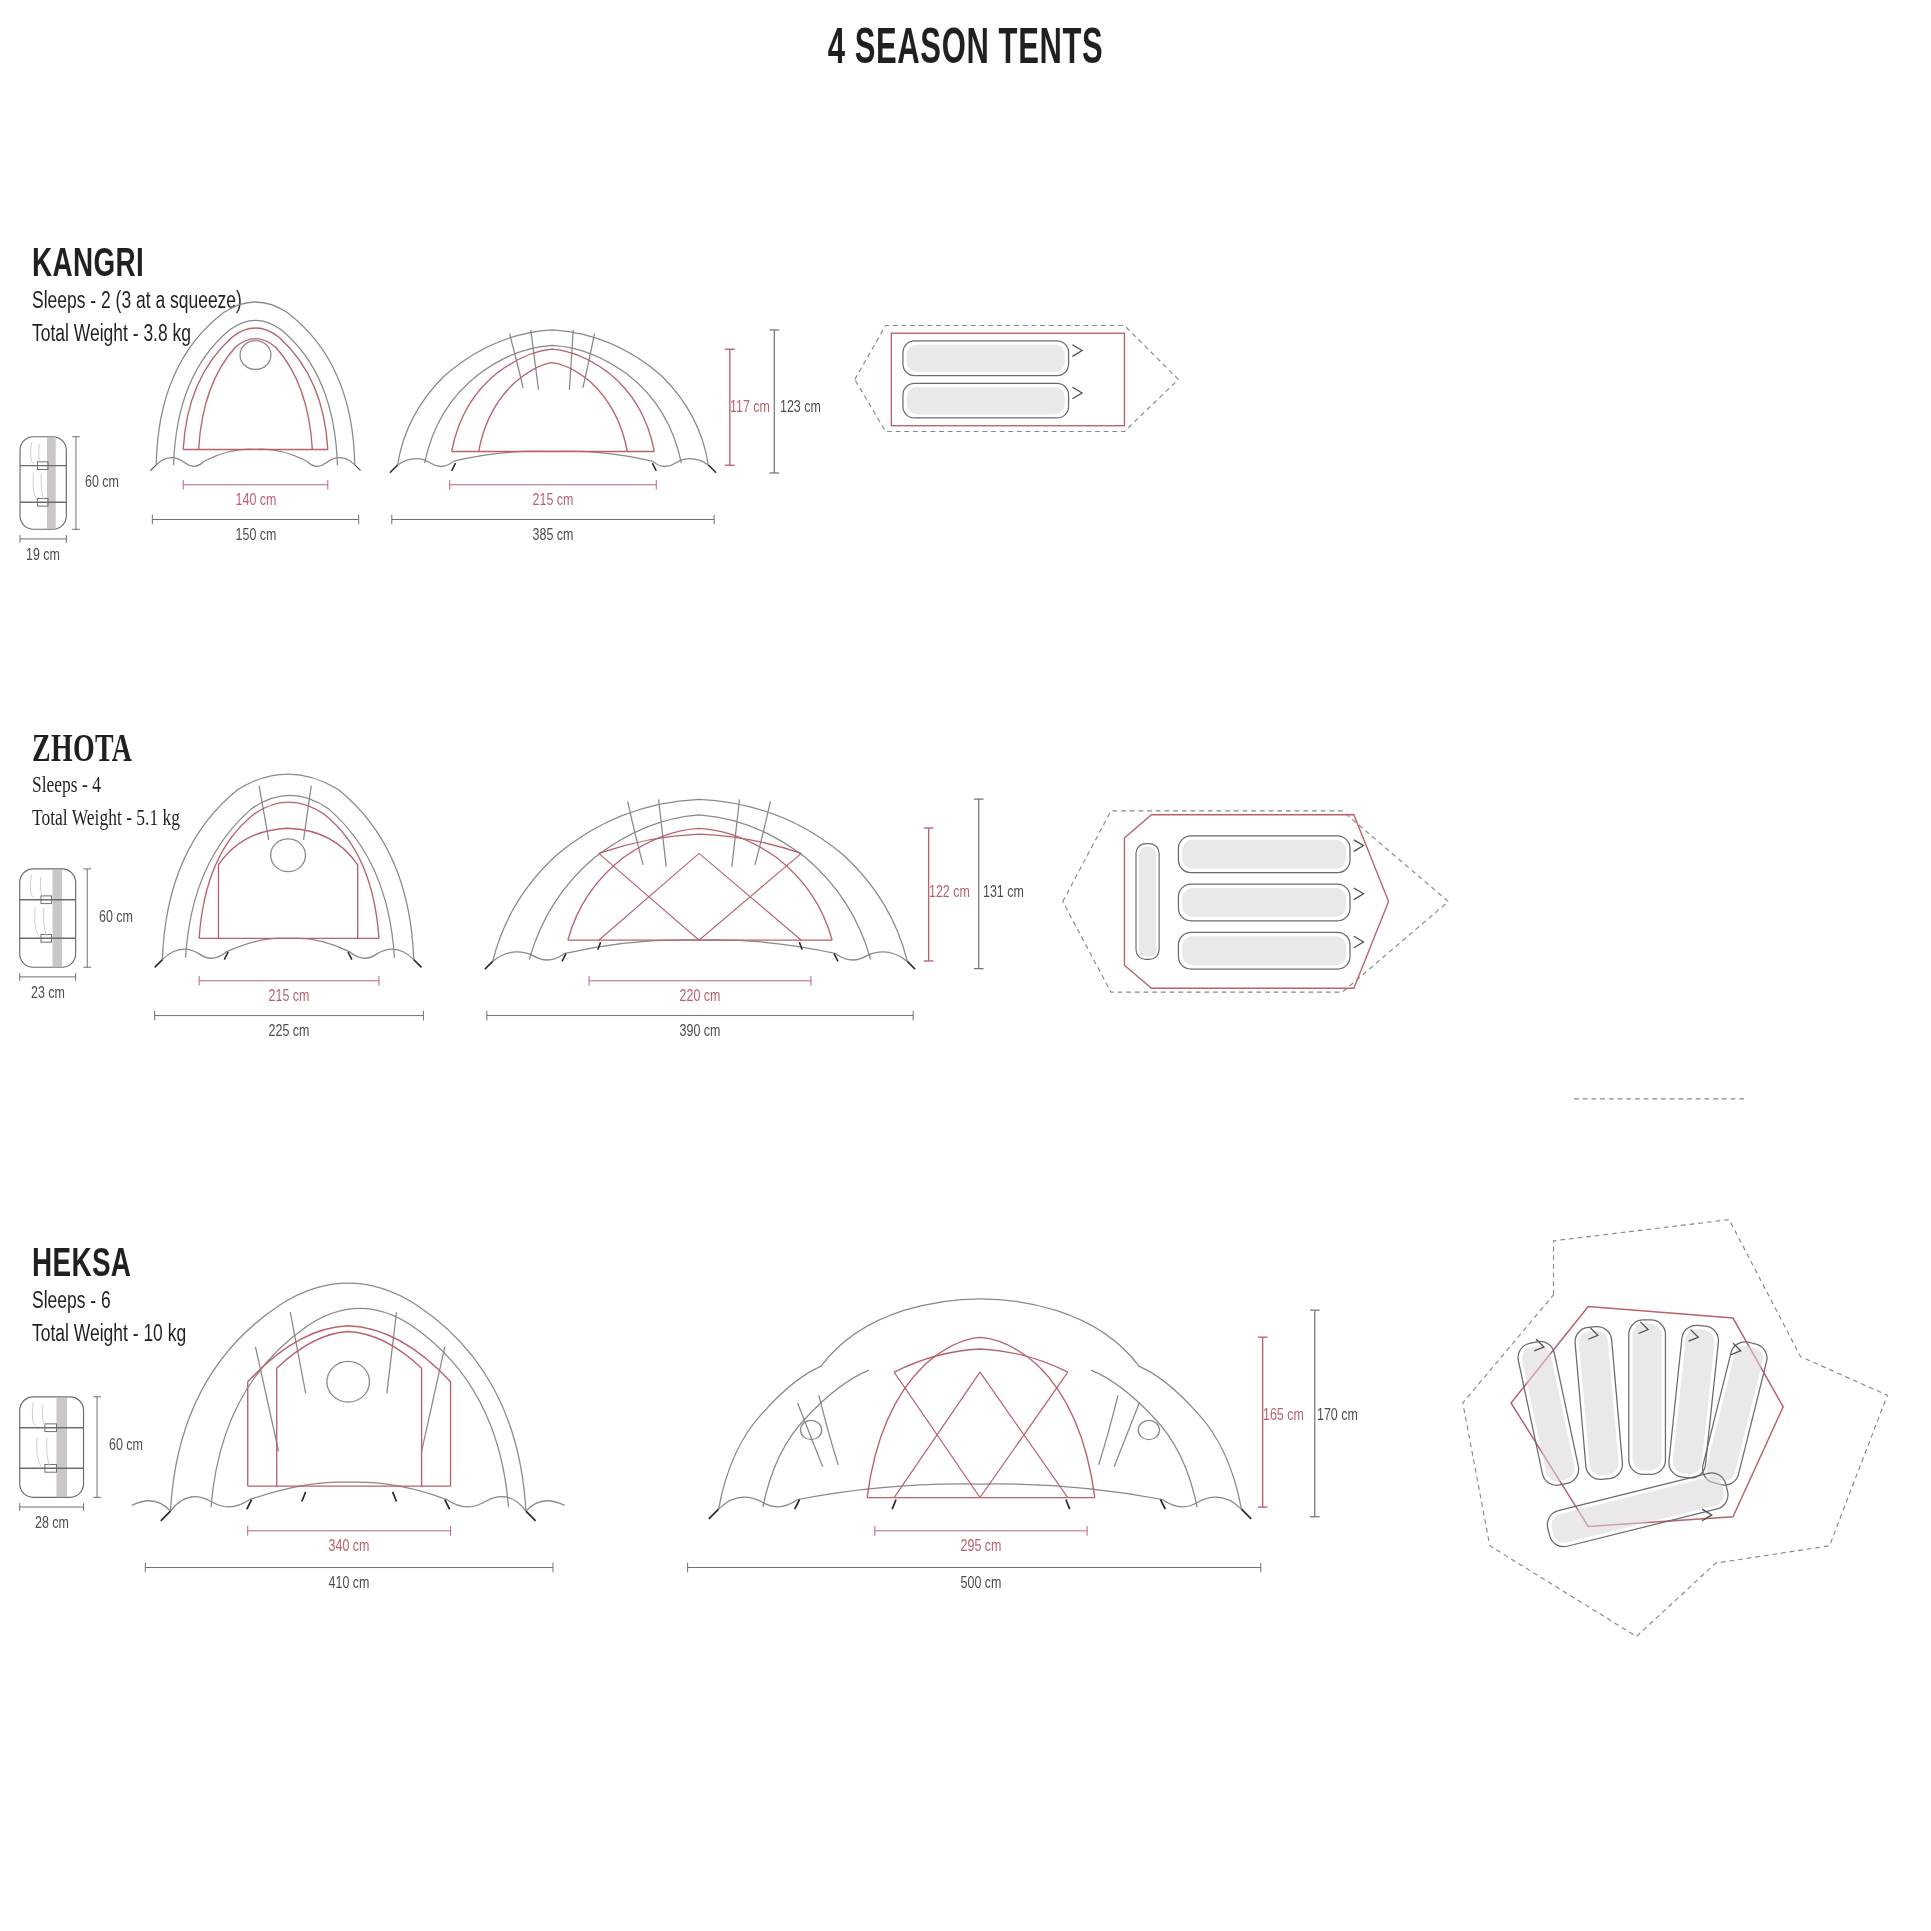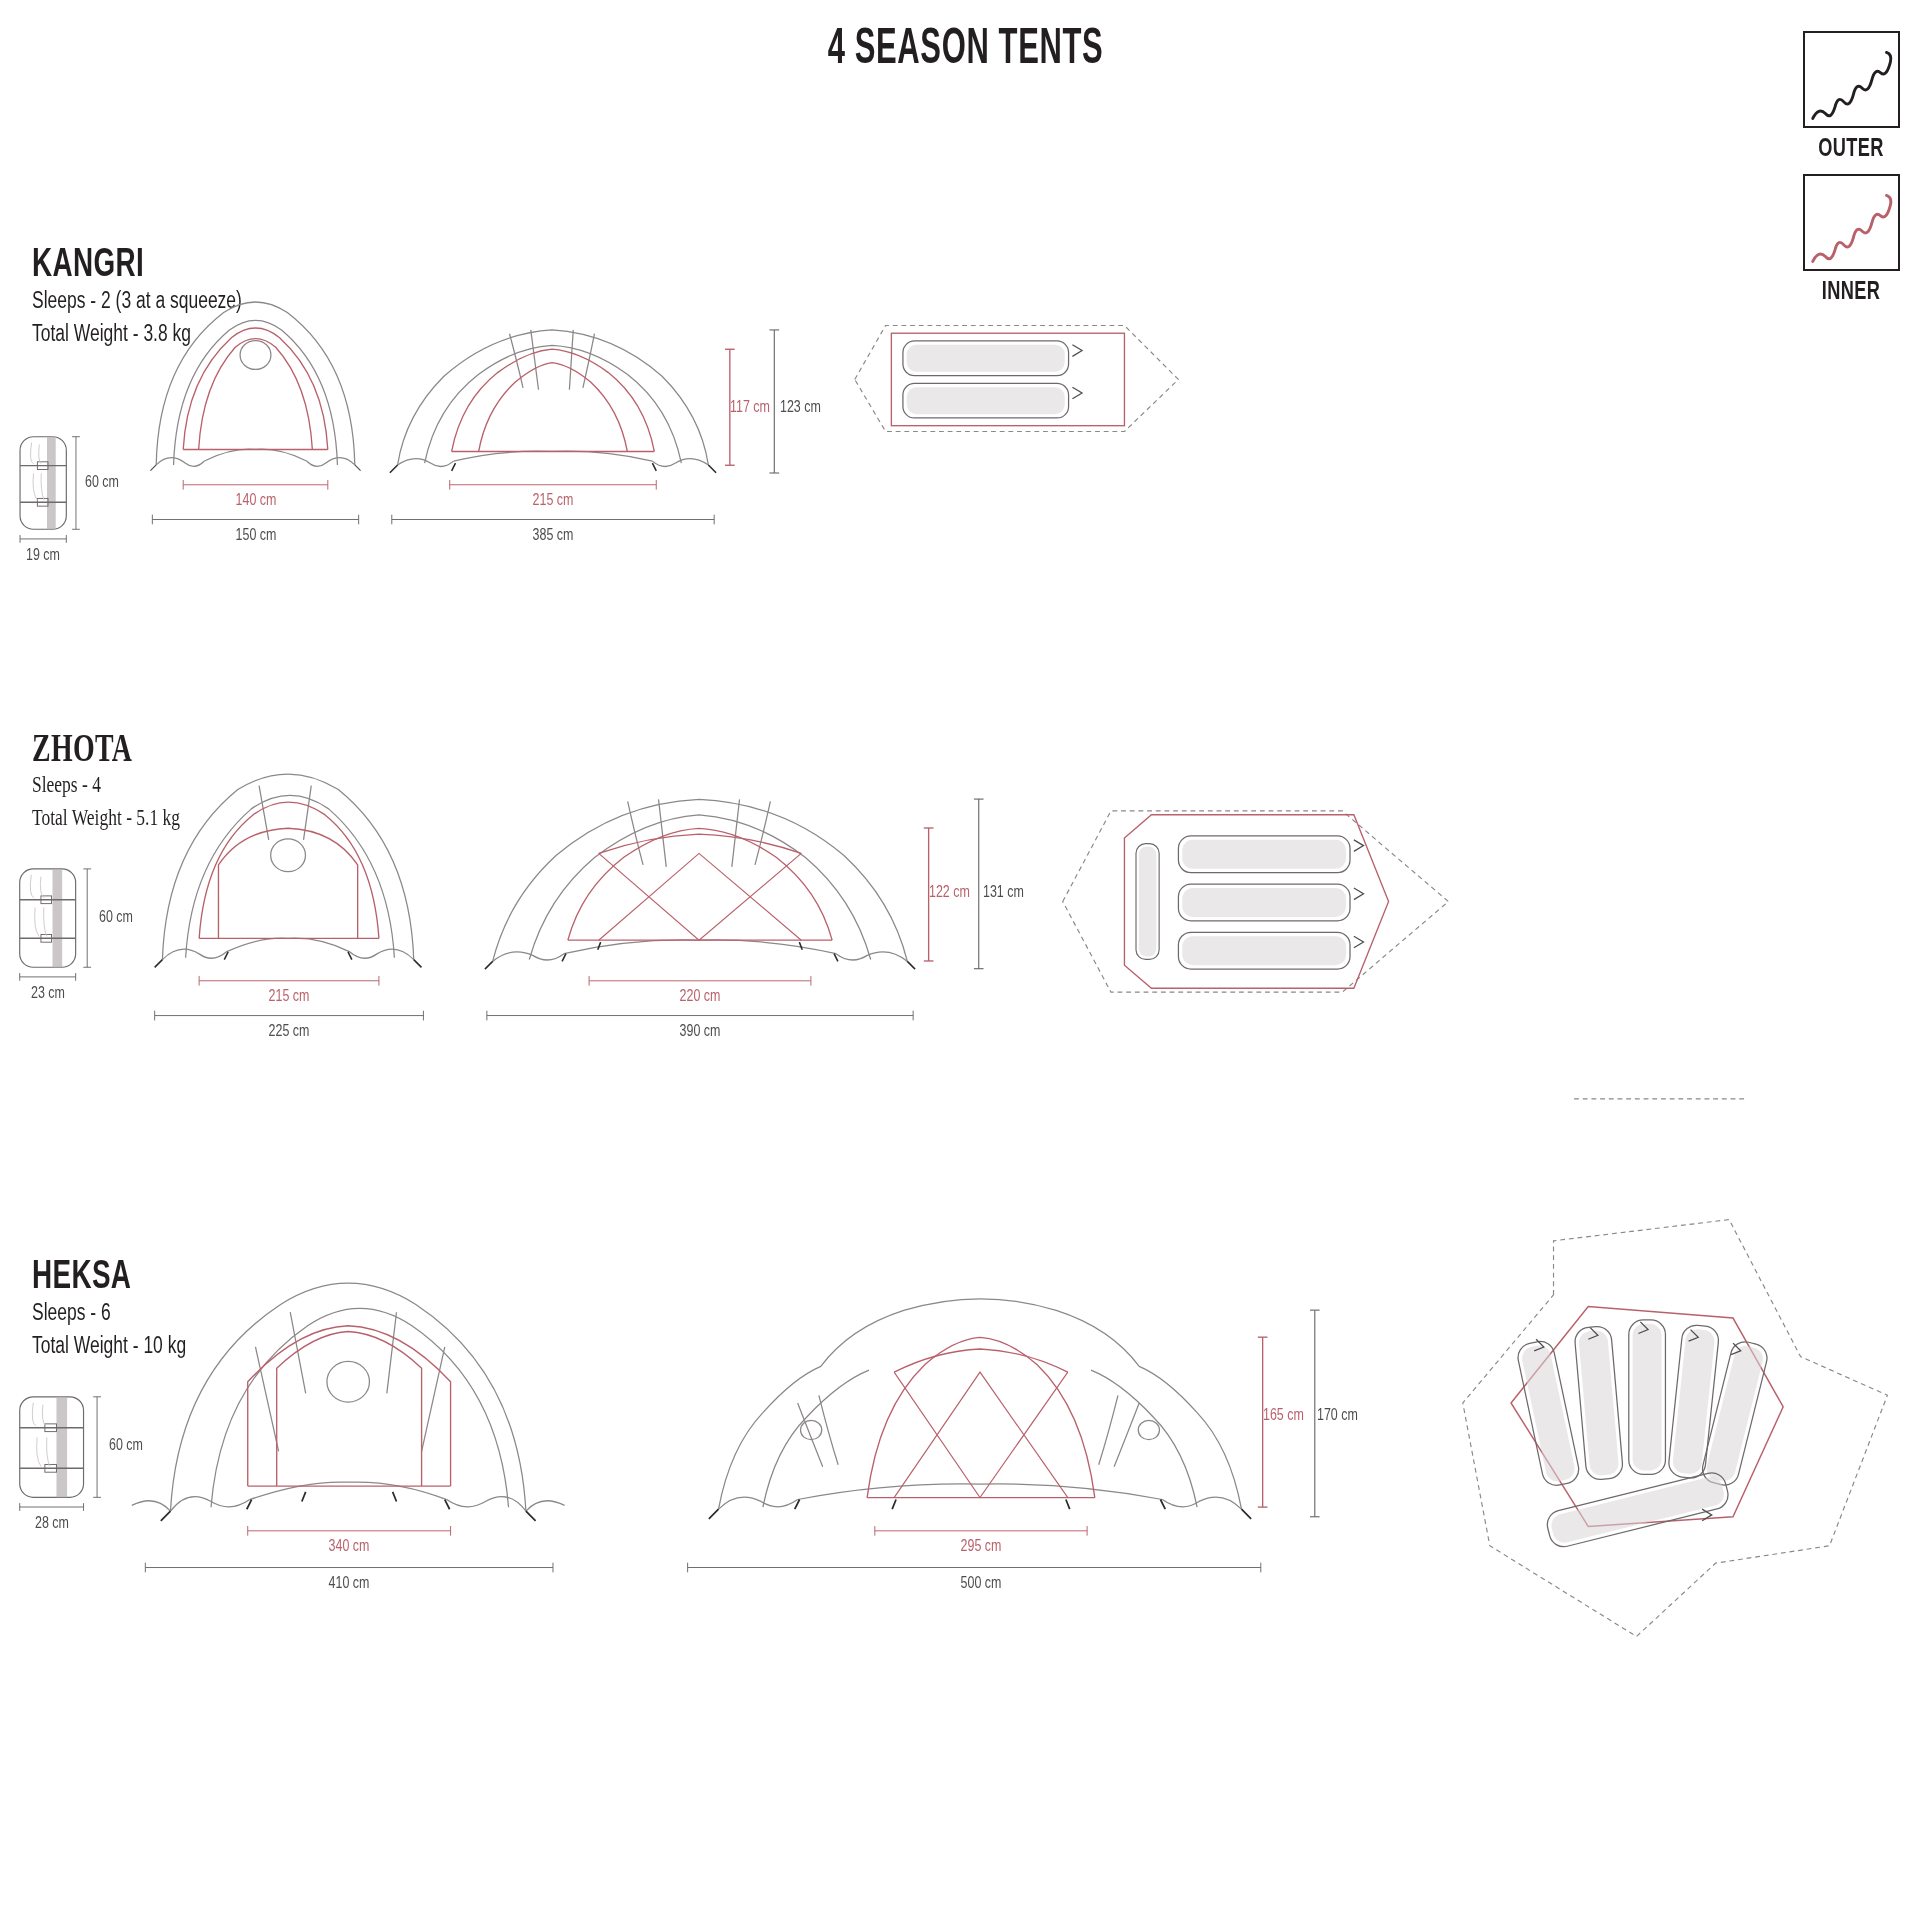--- a/index.html
+++ b/index.html
@@ -63,34 +63,20 @@
   svg { overflow:visible; }
   .drawing { position:absolute; }
 </style>
 </head>
 <body>
 
 <div class="page">
 
   <div class="title">4 SEASON TENTS</div>
 
-  <div class="legend">
-    <div class="legend-box">
-      <svg width="97" height="97" viewBox="0 0 100 100">
-        <path d="M8 88 Q14 76 21 83 Q27 90 31 76 Q34 64 40 71 Q46 78 50 63 Q53 51 59 57 Q65 63 69 48 Q72 36 78 41 Q84 46 88 30 Q90 22 84 20" fill="none" stroke="#231f20" stroke-width="3" stroke-linecap="round"></path>
-      </svg>
-    </div>
-    <div class="legend-label">OUTER</div>
-    <div class="legend-box">
-      <svg width="97" height="97" viewBox="0 0 100 100">
-        <path d="M8 88 Q14 76 21 83 Q27 90 31 76 Q34 64 40 71 Q46 78 50 63 Q53 51 59 57 Q65 63 69 48 Q72 36 78 41 Q84 46 88 30 Q90 22 84 20" fill="none" stroke="#b9616b" stroke-width="3" stroke-linecap="round"></path>
-      </svg>
-    </div>
-    <div class="legend-label">INNER</div>
-  </div>
 
   <div class="section" style="top:241px;">
 
     <div class="info" style="top:0;">
       <div class="tent-name">KANGRI</div>
       <div class="tent-meta">Sleeps - 2 (3 at a squeeze)</div>
       <div class="tent-meta">Total Weight - 3.8 kg</div>
     </div>
 
     <div class="drawing" style="left:11.6px; top:188px;">
@@ -320,21 +306,21 @@
 
     <div class="drawing" style="left:1574px; top:362px;">
       <svg width="174" height="5.8" viewBox="0 0 180 6">
           <line x1="0" y1="3" x2="176" y2="3" stroke="#8c8788" stroke-width="1.1" stroke-dasharray="5 4"></line>
         </svg>
     </div>
   </div>
 
   <div class="section" style="top:1241px;">
 
-    <div class="info" style="top:12px;">
+    <div class="info" style="top:0;">
       <div class="tent-name">HEKSA</div>
       <div class="tent-meta">Sleeps - 6</div>
       <div class="tent-meta">Total Weight - 10 kg</div>
     </div>
 
     <div class="drawing" style="left:11.6px; top:150px;">
       <svg width="145" height="145" viewBox="0 0 150 150">
         <rect x="8" y="6" width="66" height="104" rx="14" fill="none" stroke="#6e6a6b" stroke-width="1.2"></rect>
         <rect x="46" y="6" width="11" height="104" fill="#b9b3b4" opacity=".75"></rect>
         <line x1="8" y1="38" x2="74" y2="38" stroke="#6e6a6b" stroke-width="1.5"></line>

